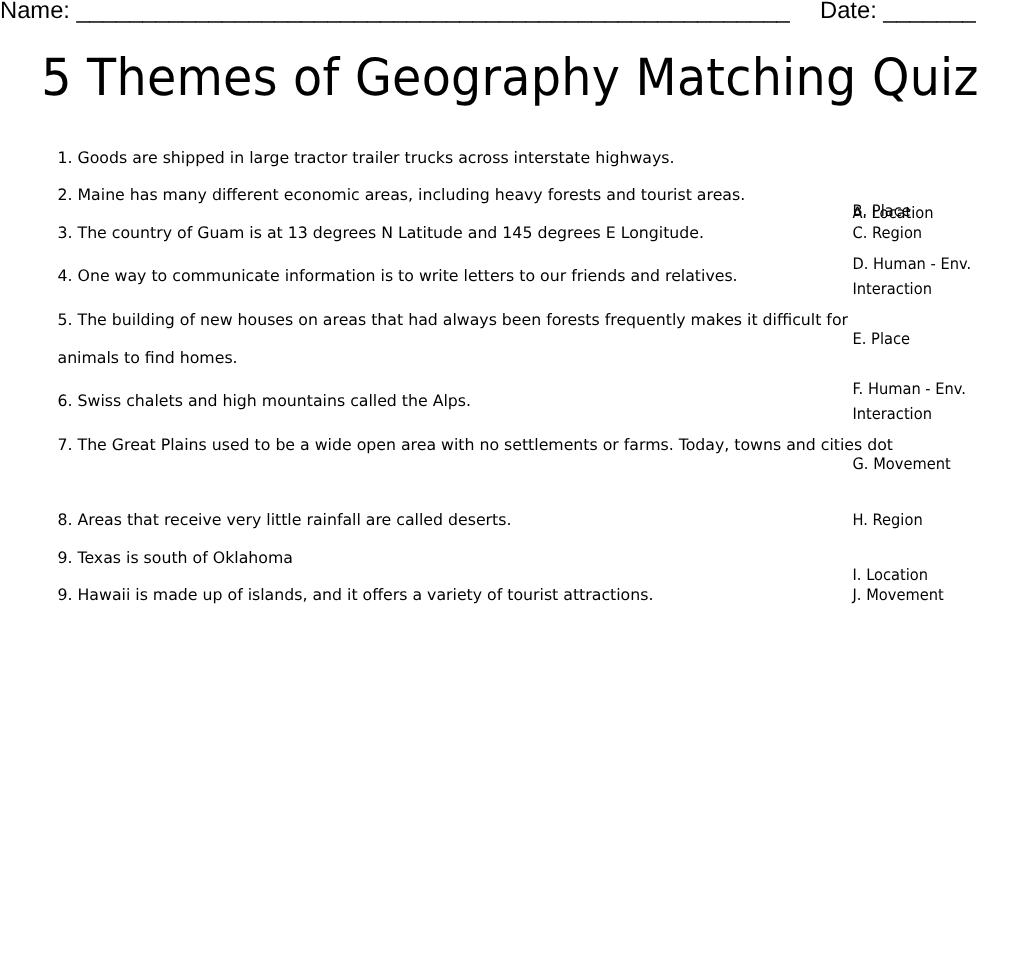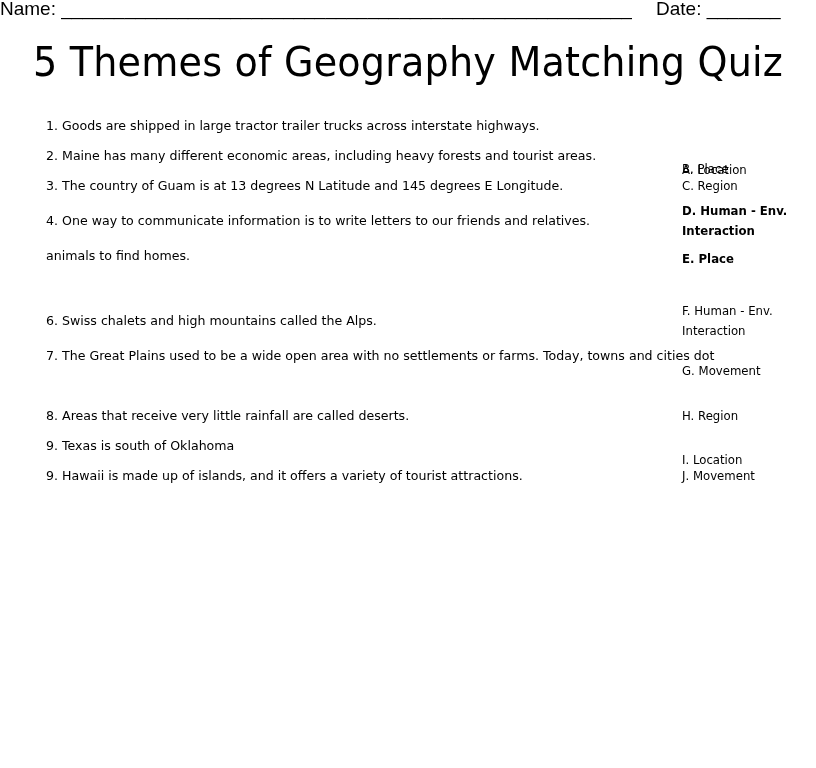--- a/index.html
+++ b/index.html
@@ -102,31 +102,32 @@
   </div>
   <div class="answer" style="top:5px;">
     <span class="q-text">C. Region</span>
   </div>
 </div>
 
 <div class="row" style="top:206px;">
   <div class="question">
     <span class="q-text">4. One way to communicate information is to write letters to our friends and relatives.</span>
   </div>
-  <div class="answer" style="top:-5px;font-weight:bold;">
+  <div class="answer" style="top:-5px;">
     <div><span class="q-text">D. Human - Env.</span></div>
     <div><span class="q-text">Interaction</span></div>
   </div>
 </div>
 
 <div class="row" style="top:241px;">
   <div class="question">
+    <div><span class="q-text">5. The building of new houses on areas that had always been forests frequently makes it difficult for</span></div>
     <div><span class="q-text">animals to find homes.</span></div>
   </div>
-  <div class="answer" style="top:8px;font-weight:bold;">
+  <div class="answer" style="top:20px;">
     <span class="q-text">E. Place</span>
   </div>
 </div>
 
 <div class="row" style="top:306px;">
   <div class="question">
     <span class="q-text">6. Swiss chalets and high mountains called the Alps.</span>
   </div>
   <div class="answer" style="top:-5px;text-decoration:underline;">
     <div><span class="q-text">F. Human - Env.</span></div>

